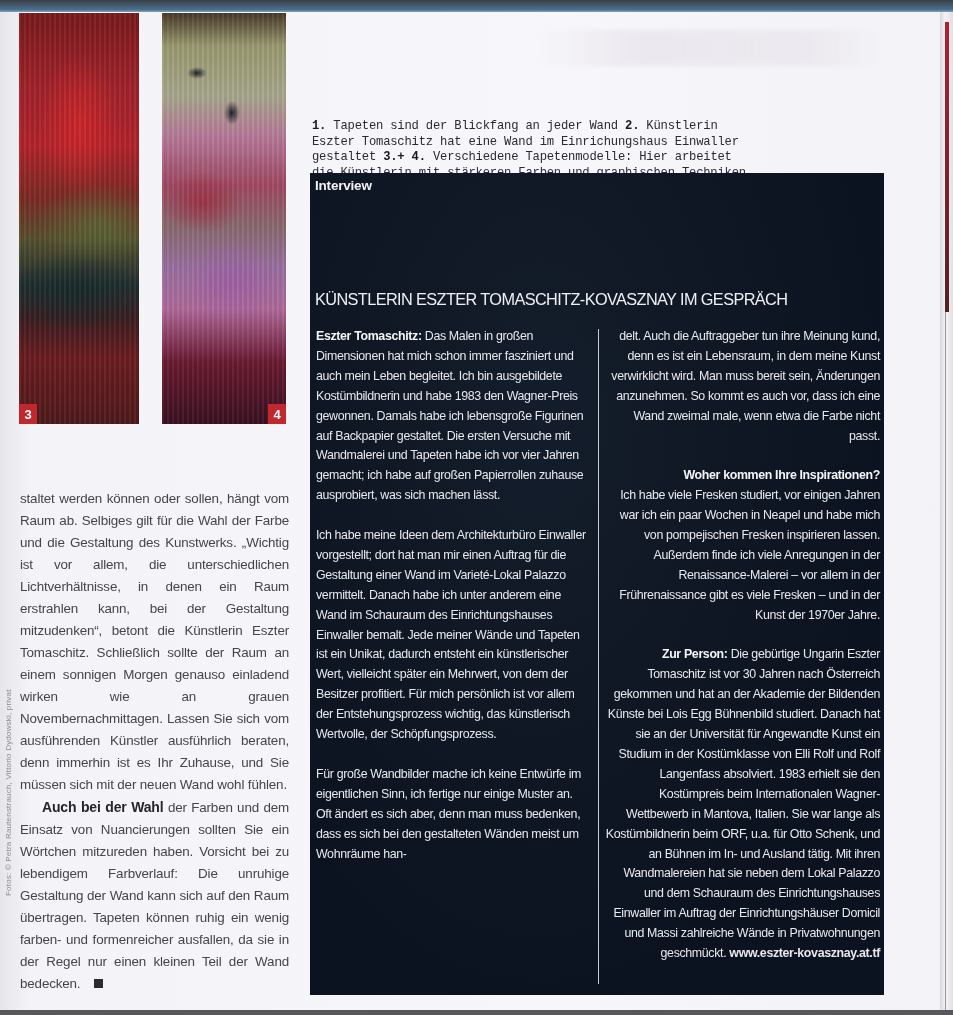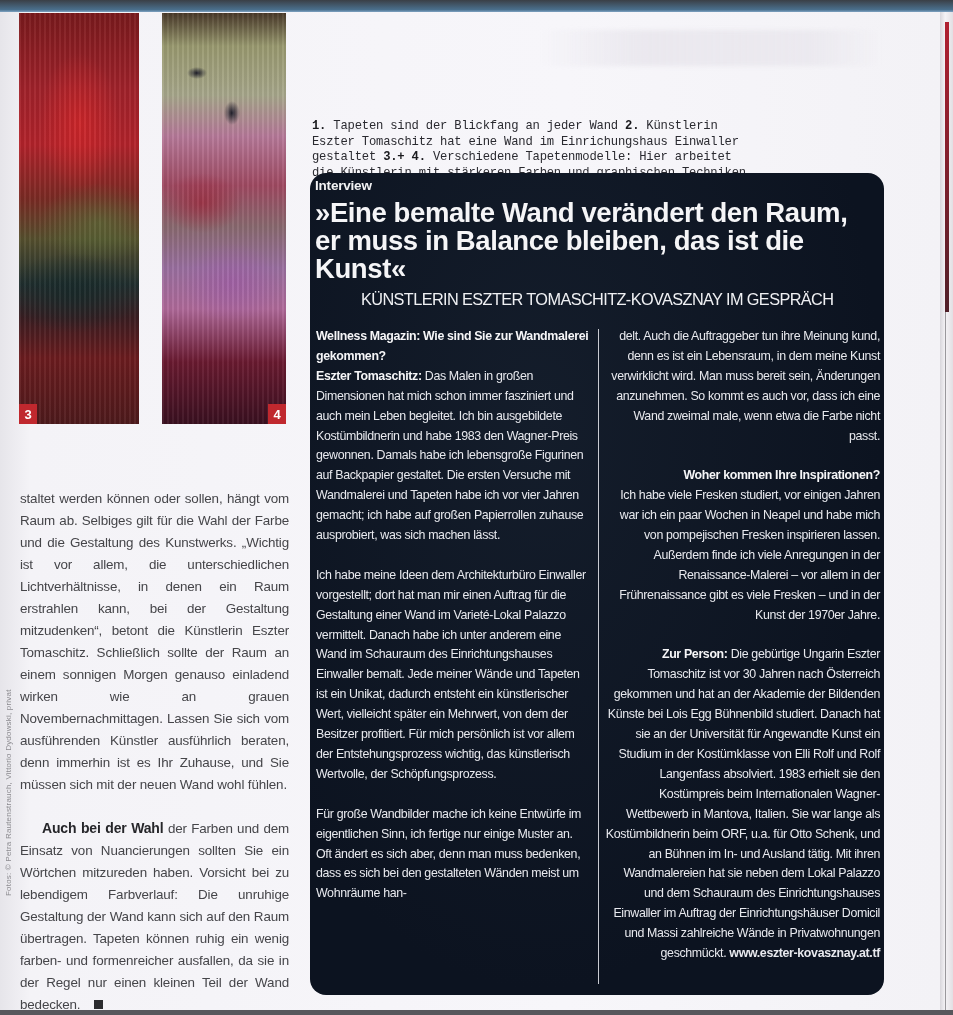--- a/index.html
+++ b/index.html
@@ -81,54 +81,53 @@
       color: #2a2a30; letter-spacing: -0.2px;
     }
     .caption b { font-weight: bold; color: #1a1a1e; }
 
     
     .left-col {
       position: absolute; left: 20px; top: 488px; width: 269px;
       font-family: "Liberation Sans", sans-serif; font-size: 13.4px; line-height: 22px;
       color: #454549; text-align: justify; letter-spacing: -0.15px;
     }
-    .left-col p + p { margin-top: 21px; text-indent: 22px; }
+    .left-col p + p { text-indent: 22px; }
     .left-col .lead { font-weight: bold; color: #26262a; font-size: 14px; }
     .end-mark {
       display: inline-block; width: 9px; height: 9px; background: #2b2b2e;
       margin-left: 14px; vertical-align: 0px;
     }
 
     .photo-credit {
       position: absolute; left: -90px; top: 790px; width: 200px; height: 12px;
       transform: rotate(-90deg); transform-origin: center;
       font-size: 8px; color: #8c8b90; white-space: nowrap; letter-spacing: 0.2px;
     }
 
     
     .interview-box {
       position: absolute; left: 310px; top: 173px; width: 574px; height: 822px;
       background: radial-gradient(ellipse at 40% 30%, #141d2b, #0c1320 70%);
       color: #eef0f4;
-      border-radius: 16px;
     }
     .kicker {
       position: absolute; left: 5px; top: 5px;
       font-family: "Liberation Sans", sans-serif; font-weight: bold; font-size: 13.5px;
       color: #f2f2f4; letter-spacing: -0.2px;
     }
     .headline {
       position: absolute; left: 5px; top: 26px; width: 560px;
       font-family: "Liberation Sans", sans-serif; font-weight: bold; font-size: 27.5px;
       line-height: 28px; color: #f5f5f7; letter-spacing: -0.4px;
     }
     .subhead {
       position: absolute; left: 5px; top: 117px;
       font-family: "Liberation Sans", sans-serif; font-size: 16.3px; color: #eff0f3;
-      letter-spacing: -0.6px; white-space: nowrap; margin-left: 46px;
+      letter-spacing: -0.6px; white-space: nowrap;
     }
     .col {
       position: absolute; top: 154px; width: 275px;
       font-family: "Liberation Sans", sans-serif; font-size: 12.4px; line-height: 19.9px;
       color: #e8e9ee; letter-spacing: -0.35px;
     }
     .col-1 { left: 6px; }
     .col-2 { left: 295px; text-align: right; }
     .col-divider {
       position: absolute; left: 288px; top: 156px; width: 1px; height: 655px;
@@ -163,26 +162,24 @@
 
 <div class="left-col">
   <p>staltet werden können oder sollen, hängt vom Raum ab. Selbiges gilt für die Wahl der Farbe und die Gestaltung des Kunstwerks. „Wichtig ist vor allem, die unterschiedlichen Lichtverhältnisse, in denen ein Raum erstrahlen kann, bei der Gestaltung mitzudenken“, betont die Künstlerin Eszter Tomaschitz. Schließlich sollte der Raum an einem sonnigen Morgen genauso einladend wirken wie an grauen Novembernachmittagen. Lassen Sie sich vom ausführenden Künstler ausführlich beraten, denn immerhin ist es Ihr Zuhause, und Sie müssen sich mit der neuen Wand wohl fühlen.</p>
   <p><span class="lead">Auch bei der Wahl</span><span> der Farben und dem Einsatz von Nuancierungen sollten Sie ein Wörtchen mitzureden haben. Vorsicht bei zu lebendigem Farbverlauf: Die unruhige Gestaltung der Wand kann sich auf den Raum übertragen. Tapeten können ruhig ein wenig farben- und formenreicher ausfallen, da sie in der Regel nur einen kleinen Teil der Wand bedecken.</span><span class="end-mark"></span></p>
 </div>
 
 <div class="photo-credit">Fotos: © Petra Rautenstrauch, Vittorio Dydowski, privat</div>
 
 <div class="interview-box">
   <div class="kicker">Interview</div>
-  <h1 class="headline">»Eine bemalte Wand verändert den Raum, er muss in Balance bleiben, das ist die Kunst«</h1>
   <div class="subhead">KÜNSTLERIN ESZTER TOMASCHITZ-KOVASZNAY IM GESPRÄCH</div>
 
   <div class="col col-1">
     <div class="block">
-      <div class="q">Wellness Magazin: Wie sind Sie zur Wandmalerei gekommen?</div>
       <div><span class="spk">Eszter Tomaschitz:</span><span> Das Malen in großen Dimensionen hat mich schon immer fasziniert und auch mein Leben begleitet. Ich bin ausgebildete Kostümbildnerin und habe 1983 den Wagner-Preis gewonnen. Damals habe ich lebensgroße Figurinen auf Backpapier gestaltet. Die ersten Versuche mit Wandmalerei und Tapeten habe ich vor vier Jahren gemacht; ich habe auf großen Papierrollen zuhause ausprobiert, was sich machen lässt.</span></div>
     </div>
     <div class="block">
       <div>Ich habe meine Ideen dem Architekturbüro Einwaller vorgestellt; dort hat man mir einen Auftrag für die Gestaltung einer Wand im Varieté-Lokal Palazzo vermittelt. Danach habe ich unter anderem eine Wand im Schauraum des Einrichtungshauses Einwaller bemalt. Jede meiner Wände und Tapeten ist ein Unikat, dadurch entsteht ein künstlerischer Wert, vielleicht später ein Mehrwert, von dem der Besitzer profitiert. Für mich persönlich ist vor allem der Entstehungsprozess wichtig, das künstlerisch Wertvolle, der Schöpfungsprozess.</div>
     </div>
     <div class="block">
       <div>Für große Wandbilder mache ich keine Entwürfe im eigentlichen Sinn, ich fertige nur einige Muster an. Oft ändert es sich aber, denn man muss bedenken, dass es sich bei den gestalteten Wänden meist um Wohnräume han-</div>
     </div>
   </div>
 

